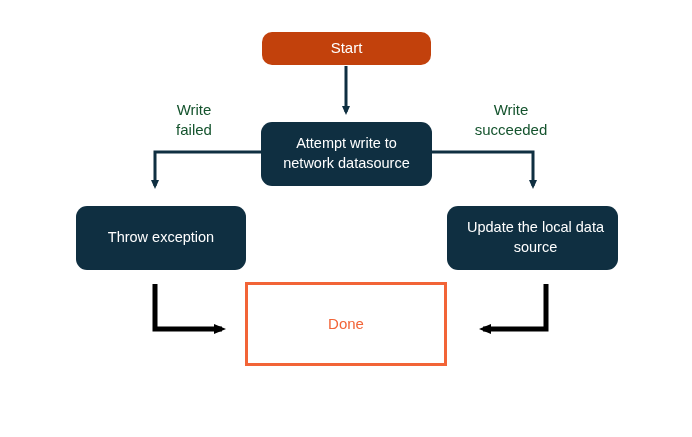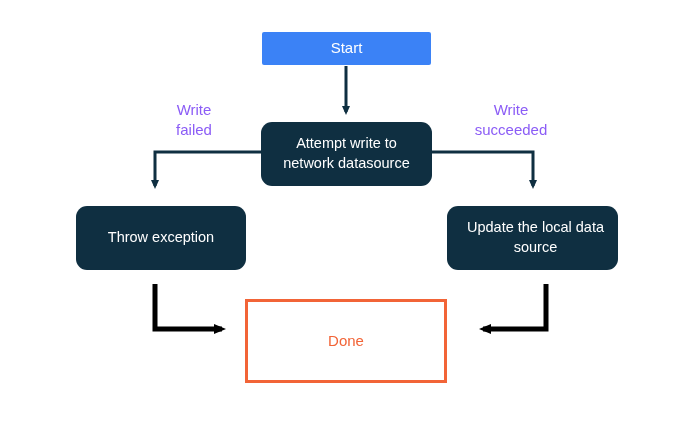--- a/index.html
+++ b/index.html
@@ -18,42 +18,42 @@
   .node {
     position: absolute;
     box-sizing: border-box;
     display: flex;
     align-items: center;
     justify-content: center;
     text-align: center;
     line-height: 1.35;
   }
   .node-start {
-    background: #3b82f6;
+    background: #c2410c;
     color: #ffffff;
-    border-radius: 2px;
+    border-radius: 10px;
     font-size: 15px;
   }
   .node-dark {
     background: #0f2f41;
     color: #ffffff;
     border-radius: 11px;
     font-size: 14.5px;
     padding: 0 12px;
   }
   .node-done {
     background: #ffffff;
     border: 3px solid #f26437;
     color: #f26437;
     font-size: 15px;
     border-radius: 0;
   }
   .edge-label {
     position: absolute;
-    color: #8b5cf6;
+    color: #14532d;
     font-size: 15px;
     text-align: center;
     line-height: 1.3;
     white-space: pre-line;
   }
   svg.arrows {
     position: absolute;
     left: 0;
     top: 0;
     width: 692px;
@@ -98,21 +98,21 @@
   </svg>
 
   <div class="node node-start" style="left:262px; top:32px; width:169px; height:33px;">Start</div>
 
   <div class="node node-dark" style="left:261px; top:122px; width:171px; height:64px;">Attempt write to network datasource</div>
 
   <div class="node node-dark" style="left:76px; top:206px; width:170px; height:64px;text-align:right;">Throw exception</div>
 
   <div class="node node-dark" style="left:447px; top:206px; width:171px; height:64px;padding-left:18px;">Update the local data source</div>
 
-  <div class="node node-done" style="left:245px; top:299px; width:202px; height:84px;">Done</div>
+  <div class="node node-done" style="left:245px; top:282px; width:202px; height:84px;">Done</div>
 
   <div class="edge-label" style="left:158px; top:100px; width:72px;">Write
 failed</div>
 
   <div class="edge-label" style="left:456px; top:100px; width:110px;">Write
 succeeded</div>
 
 </div>
 
 </body></html>

